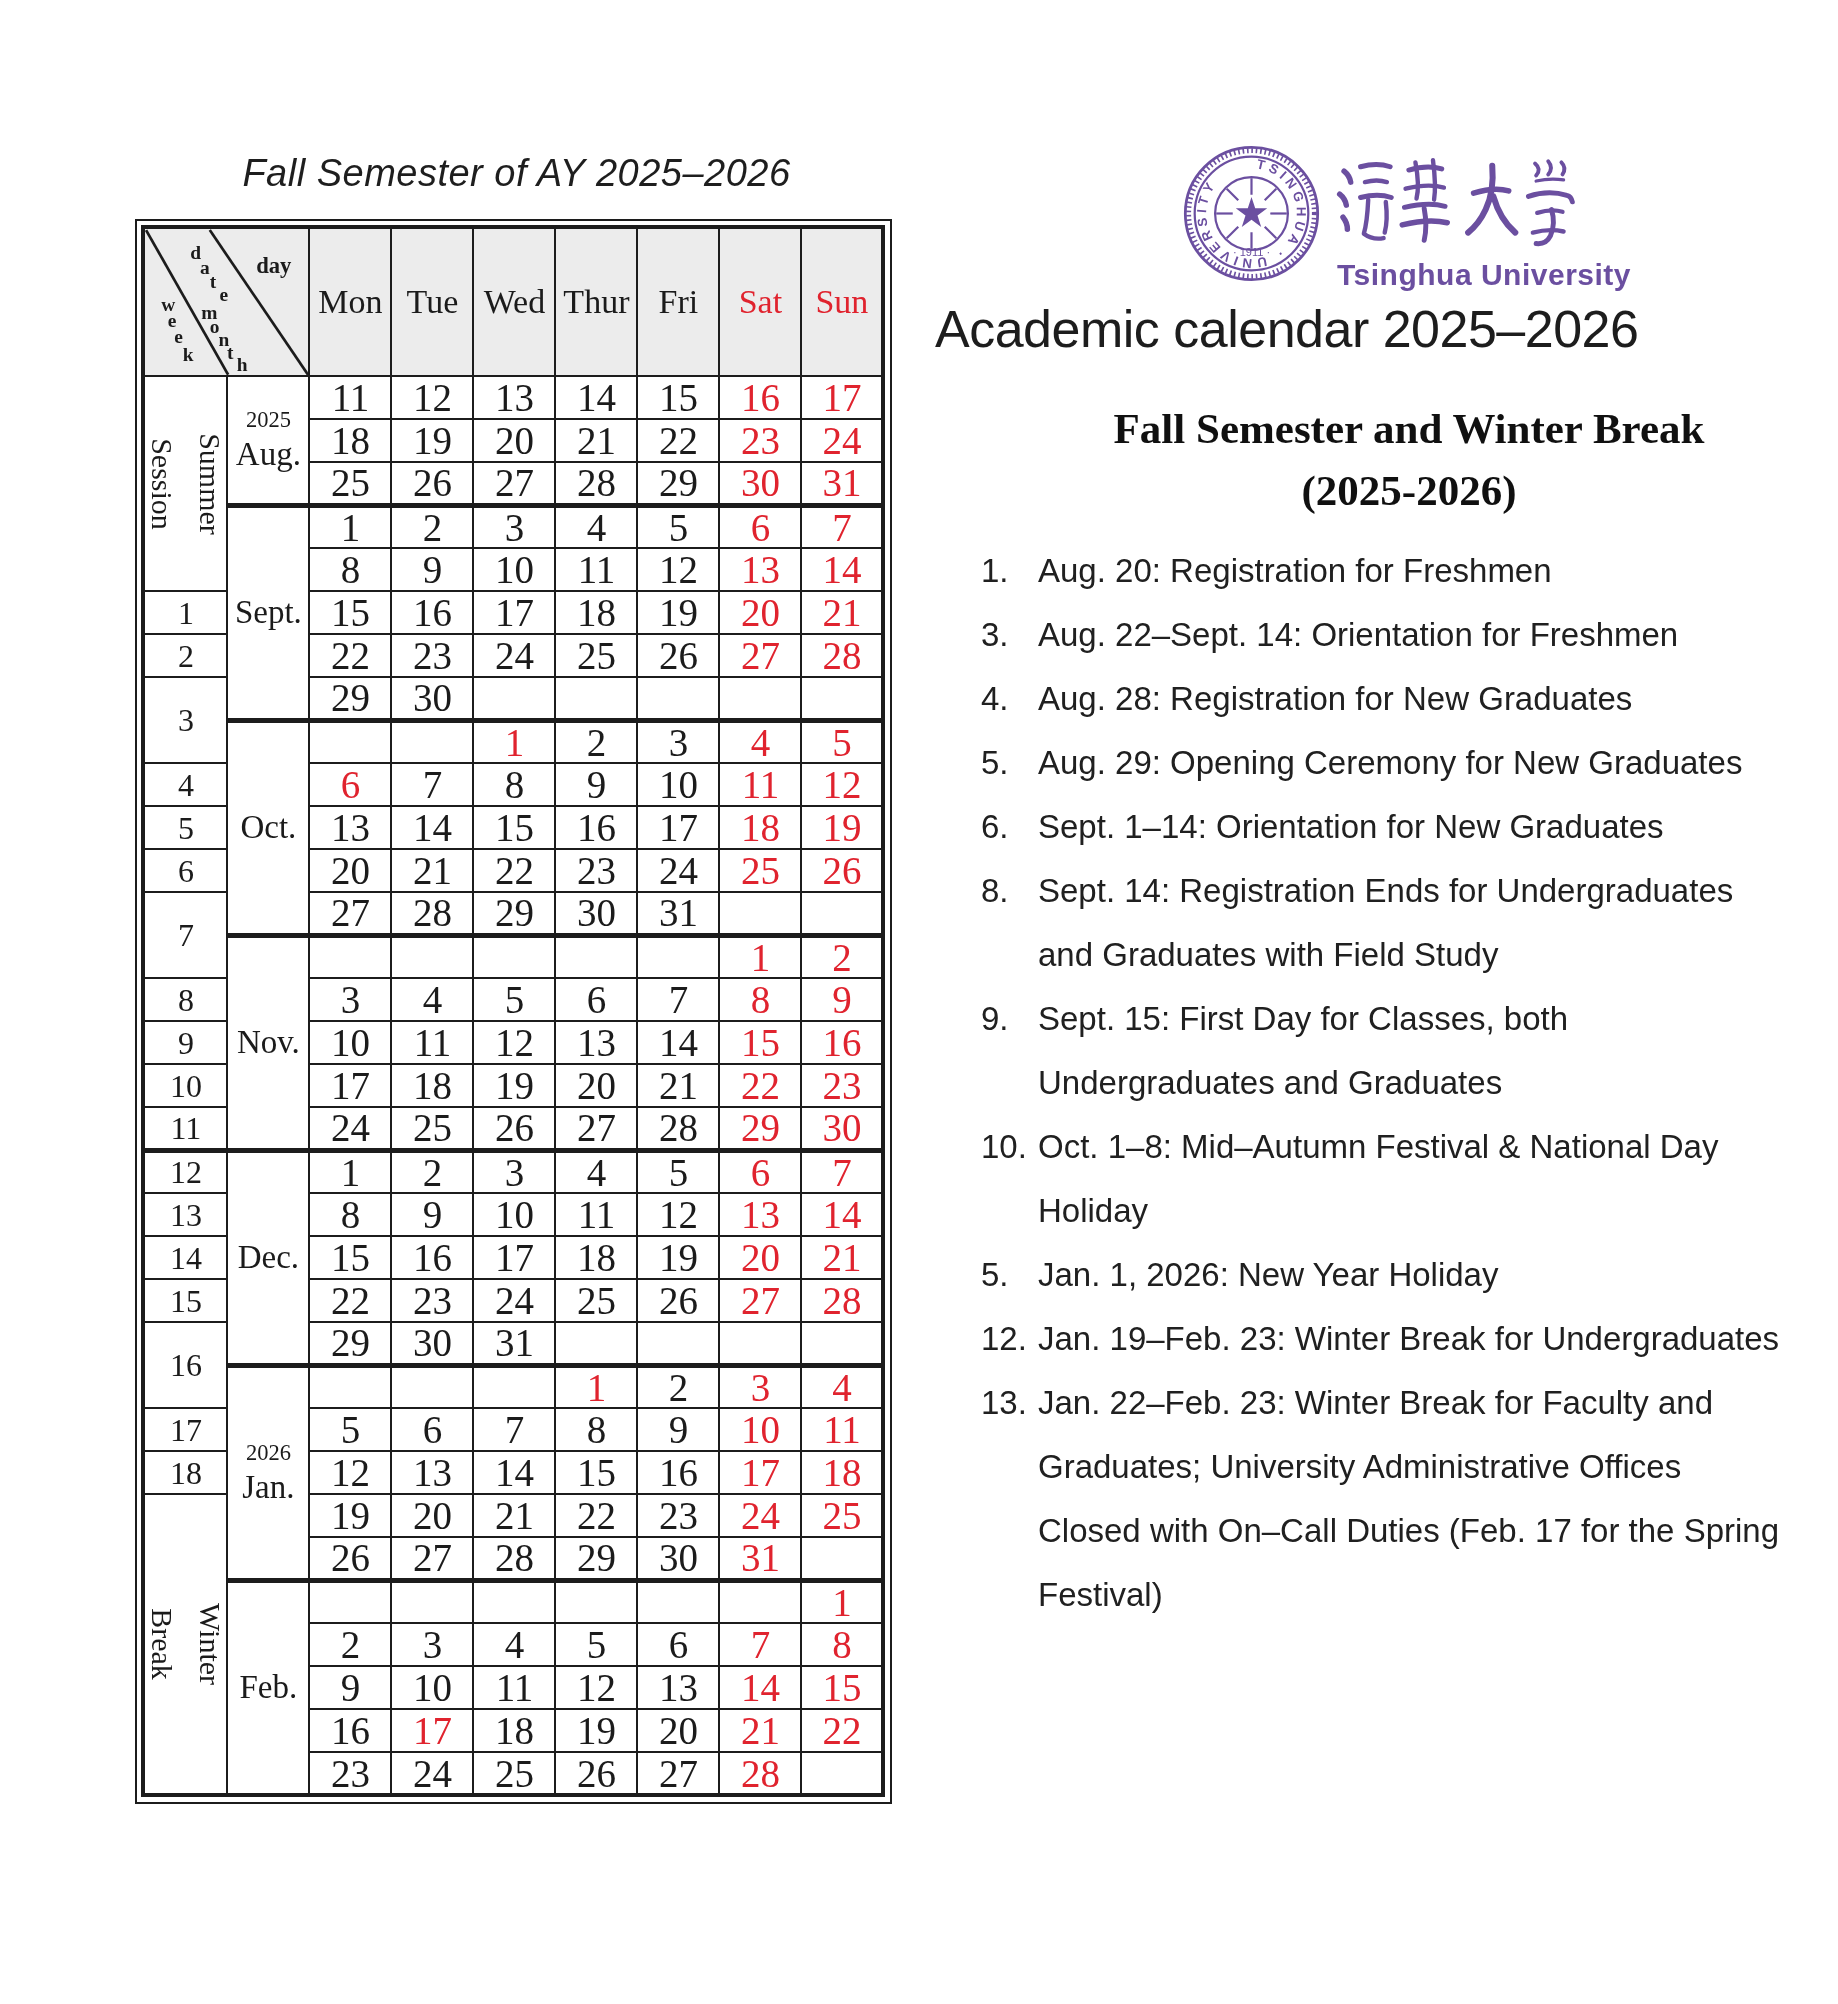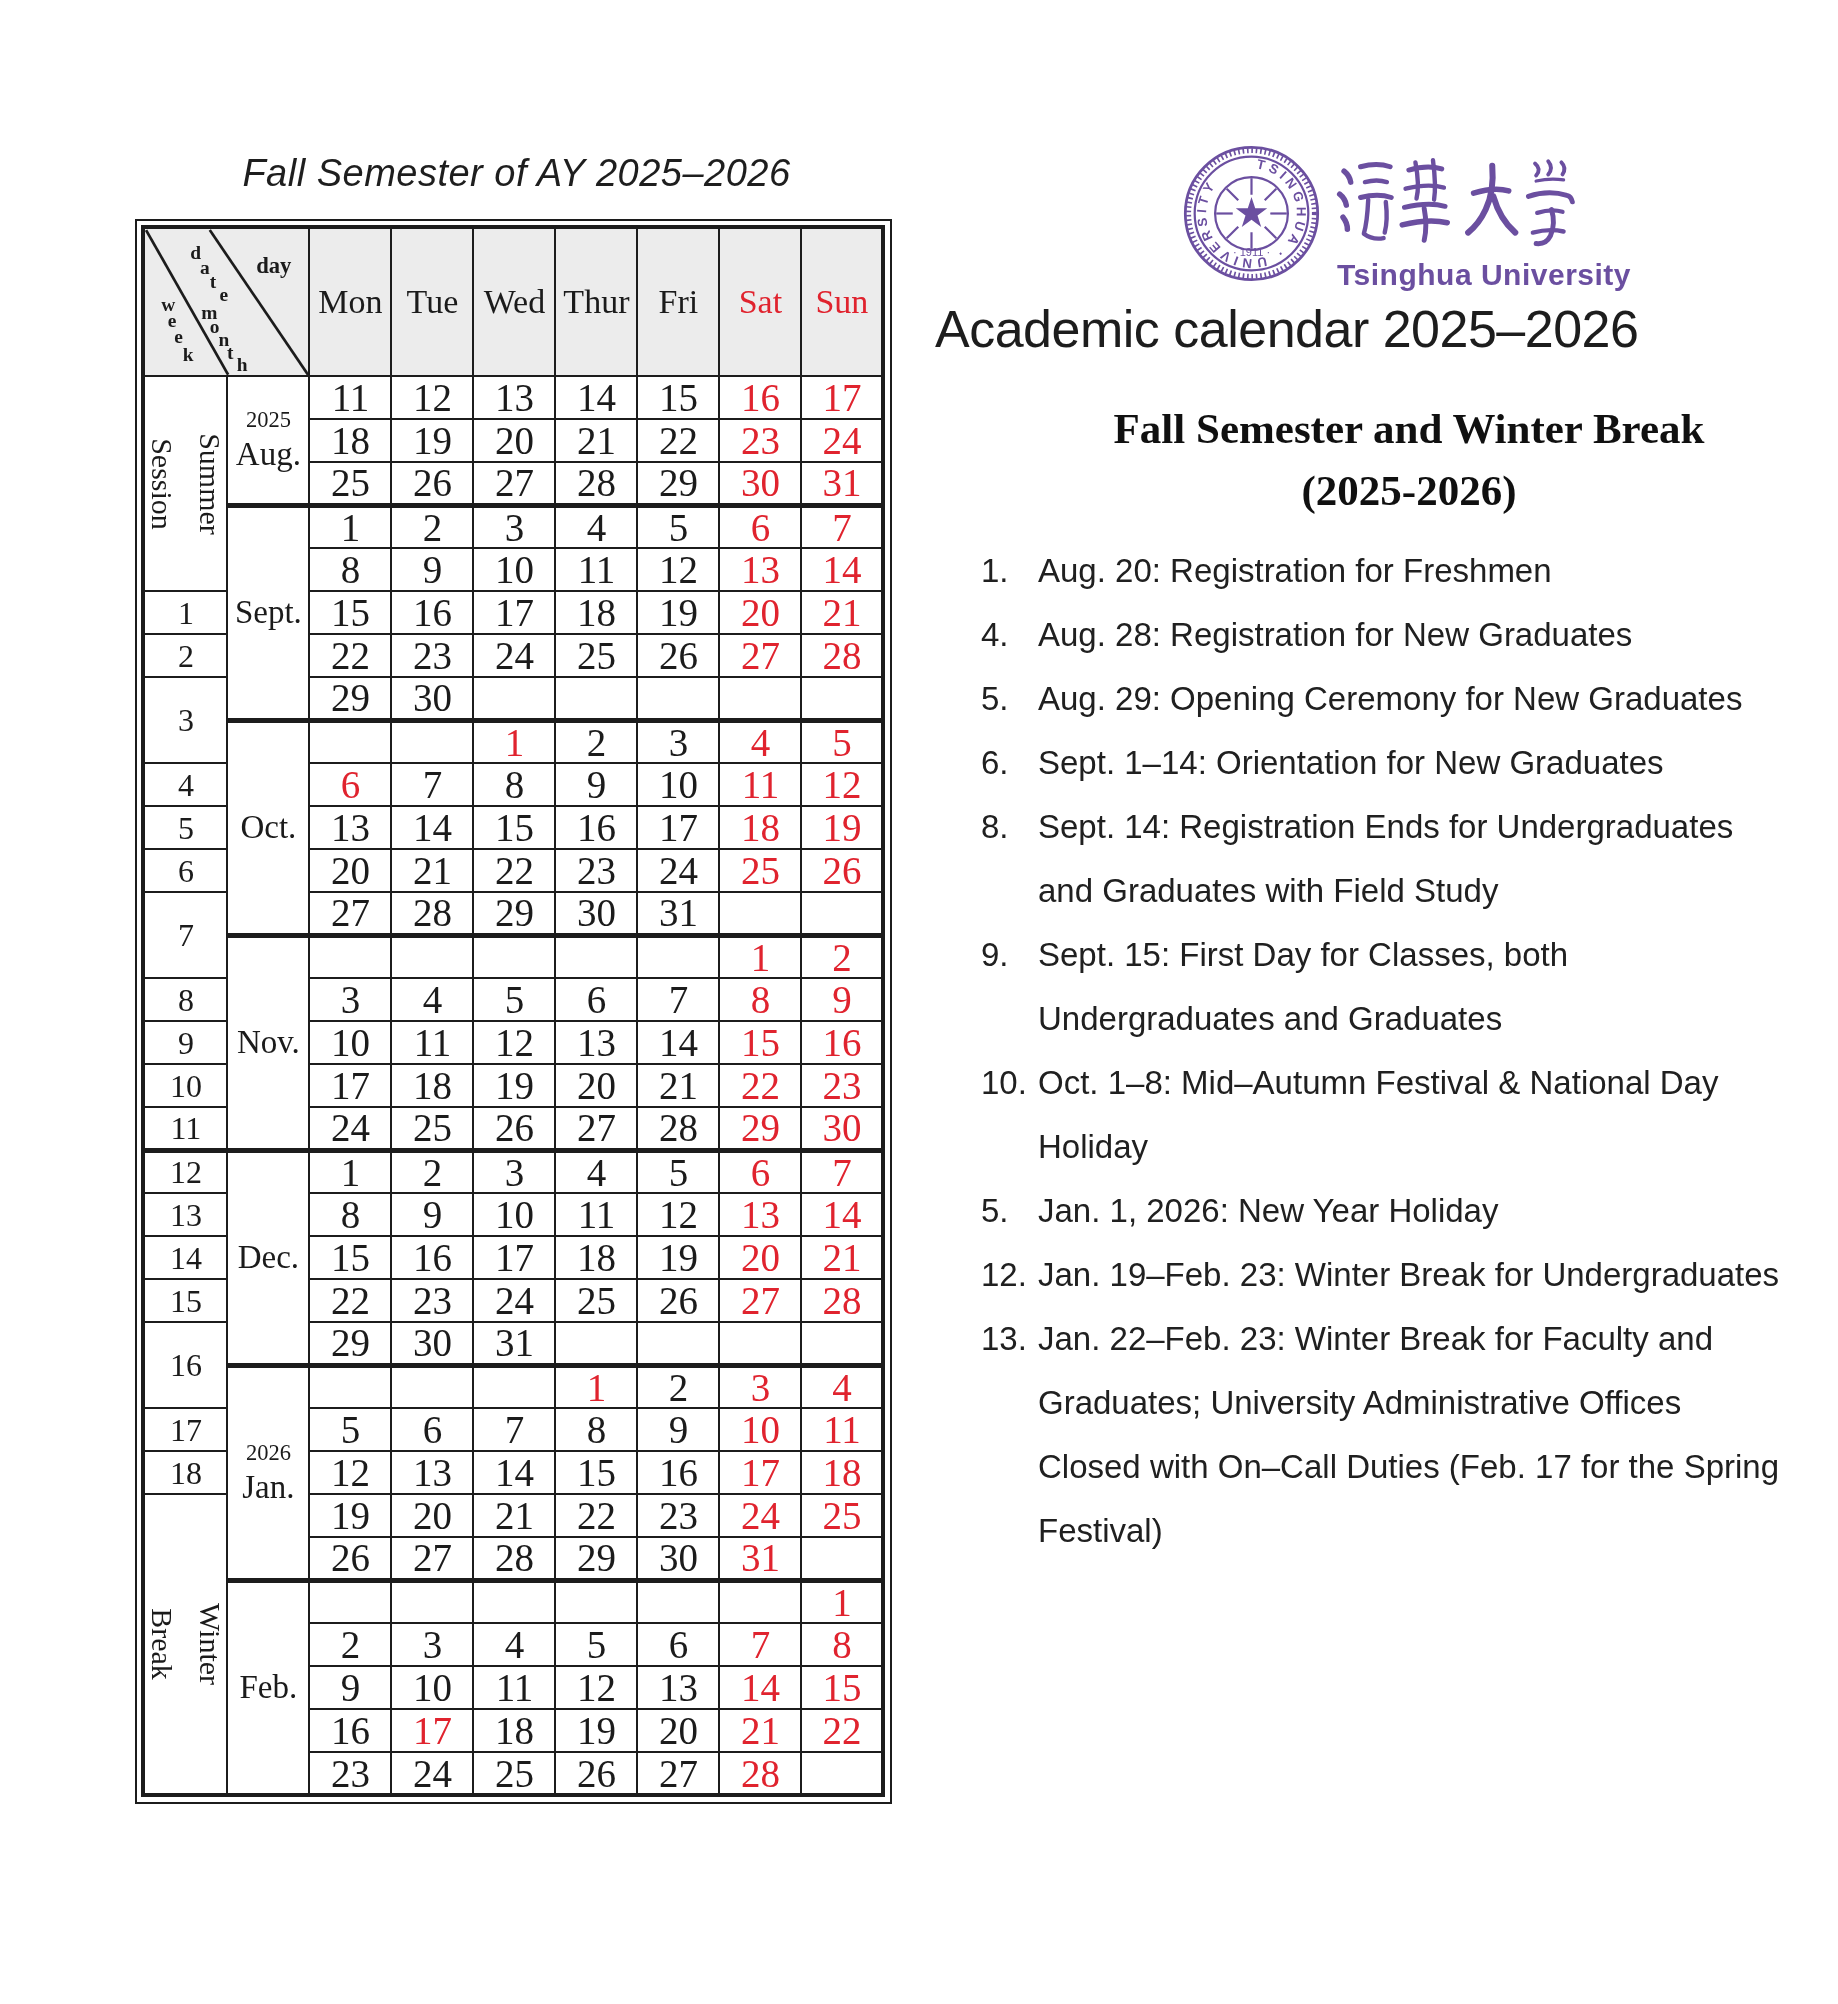--- a/index.html
+++ b/index.html
@@ -546,20 +546,21 @@
 
 <div class="latin-name">Tsinghua University</div>
 
 <div class="acad-title">Academic calendar 2025–2026</div>
 
 <div class="sem-title">Fall Semester and Winter Break</div>
 <div class="sem-sub">(2025-2026)</div>
 
 <div class="events" id="events">
     <div class="event"><span class="num">1.</span><span class="etext">Aug. 20: Registration for Freshmen</span></div>
+    <div class="event"><span class="num">3.</span><span class="etext">Aug. 22–Sept. 14: Orientation for Freshmen</span></div>
     <div class="event"><span class="num">4.</span><span class="etext">Aug. 28: Registration for New Graduates</span></div>
     <div class="event"><span class="num">5.</span><span class="etext">Aug. 29: Opening Ceremony for New Graduates</span></div>
     <div class="event"><span class="num">6.</span><span class="etext">Sept. 1–14: Orientation for New Graduates</span></div>
     <div class="event"><span class="num">8.</span><span class="etext">Sept. 14: Registration Ends for Undergraduates and Graduates with Field Study</span></div>
     <div class="event"><span class="num">9.</span><span class="etext">Sept. 15: First Day for Classes, both Undergraduates and Graduates</span></div>
     <div class="event"><span class="num">10.</span><span class="etext">Oct. 1–8: Mid–Autumn Festival &amp; National Day Holiday</span></div>
     <div class="event"><span class="num">5.</span><span class="etext">Jan. 1, 2026: New Year Holiday</span></div>
     <div class="event"><span class="num">12.</span><span class="etext">Jan. 19–Feb. 23: Winter Break for Undergraduates</span></div>
     <div class="event"><span class="num">13.</span><span class="etext">Jan. 22–Feb. 23: Winter Break for Faculty and Graduates; University Administrative Offices Closed with On–Call Duties (Feb. 17 for the Spring Festival)</span></div>
   </div>

